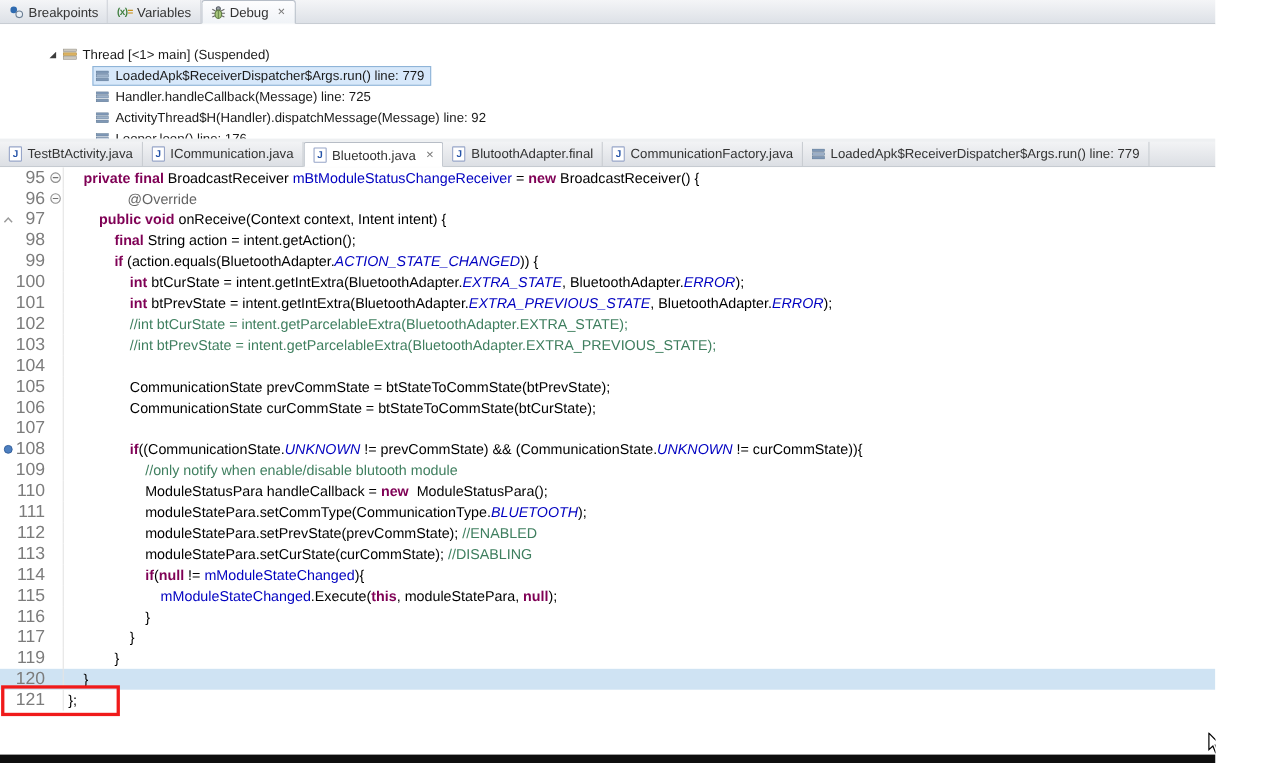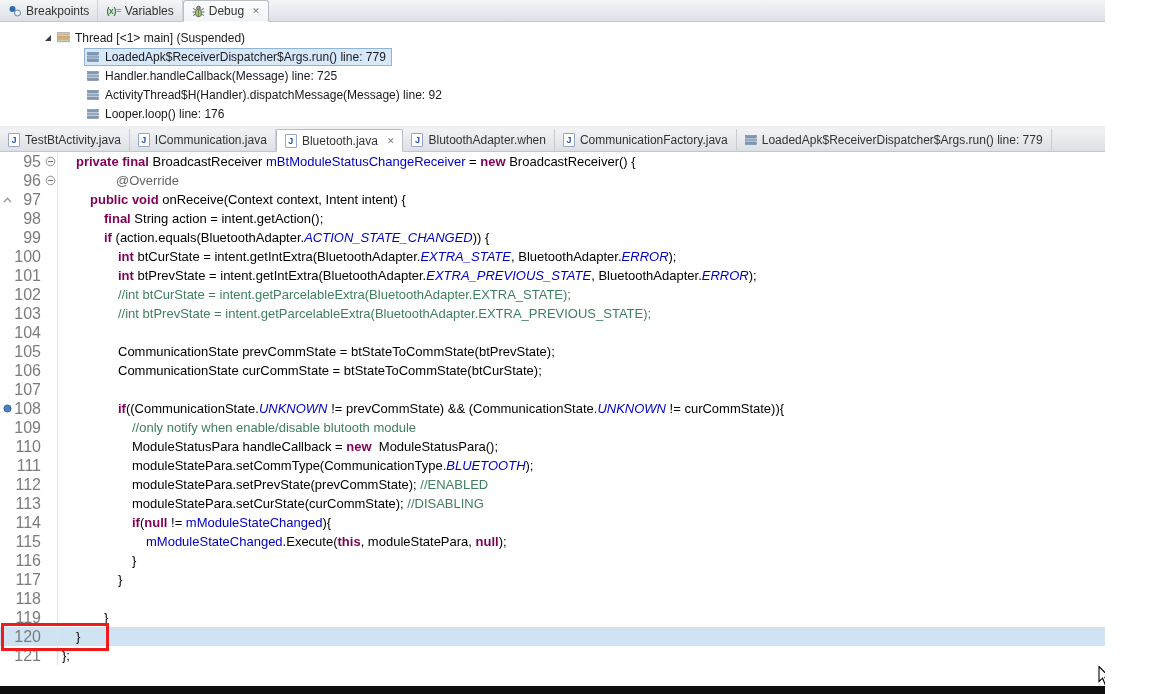--- a/index.html
+++ b/index.html
@@ -9,21 +9,21 @@
   
   .view-tabbar { height:22px; display:flex; align-items:stretch;
     background:linear-gradient(#f4f5f7,#dde1e7); border-bottom:1px solid #c3c8cf; }
   .vtab { position:relative; display:flex; align-items:center; gap:4px; padding:0 8px;
     font-size:12px; color:#333; white-space:nowrap; border-right:1px solid #cfd3d9; cursor:default; }
   .vtab.active { background:linear-gradient(#fdfdfe,#f0f3f7); border:1px solid #b6bdc7;
     border-bottom:1px solid #fbfcfd; margin-bottom:-1px; border-radius:3px 3px 0 0; z-index:2; }
   .close { font-size:9px; color:#7a7a7a; margin-left:4px; cursor:pointer; }
 
   
-  .debug-tree { height:104px; overflow:hidden; background:#fff; font-size:12px; padding-top:6px; }
+  .debug-tree { height:104px; overflow:hidden; background:#fff; font-size:12px; padding-top:18px; }
   .trow { height:19px; display:flex; align-items:center; white-space:nowrap; }
   .thread-row { padding-left:44px; gap:5px; }
   .frame-row { padding-left:84px; }
   .rowc { display:inline-flex; align-items:center; gap:6px; height:18px;
     padding:0 5px 0 2px; border:1px solid transparent; }
   .rowc.sel { background:var(--selection-bg); border:1px solid #8fb4d8; }
   .treelabel { color:#1a1a1a; }
 
   .sash { height:3px; background:#eef0f2; }
 
@@ -201,21 +201,21 @@
         <span class="icon">
           <span class="jfile">J</span>
         </span>
         <span class="tablabel">Bluetooth.java</span>
         <span class="close">✕</span>
       </div>
       <div class="etab">
         <span class="icon">
           <span class="jfile">J</span>
         </span>
-        <span class="tablabel">BlutoothAdapter.when</span>
+        <span class="tablabel">BlutoothAdapter.final</span>
       </div>
       <div class="etab">
         <span class="icon">
           <span class="jfile">J</span>
         </span>
         <span class="tablabel">CommunicationFactory.java</span>
       </div>
       <div class="etab">
         <span class="icon">
           <svg width="12" height="10" viewBox="0 0 12 10">
@@ -254,21 +254,20 @@
             </svg></span></span><span class="lnum">108</span><span class="fold"></span><span class="codetext" style="padding-left: 60px;"><span class="seg-kw">if</span><span class="seg-plain">((CommunicationState.</span><span class="seg-static">UNKNOWN</span><span class="seg-plain"> != prevCommState) &amp;&amp; (CommunicationState.</span><span class="seg-static">UNKNOWN</span><span class="seg-plain"> != curCommState)){</span></span></div>
       <div class="cline"><span class="ruler"></span><span class="lnum">109</span><span class="fold"></span><span class="codetext" style="padding-left: 74px;"><span class="seg-comment">//only notify when enable/disable blutooth module</span></span></div>
       <div class="cline"><span class="ruler"></span><span class="lnum">110</span><span class="fold"></span><span class="codetext" style="padding-left: 74px;"><span class="seg-plain">ModuleStatusPara handleCallback = </span><span class="seg-kw">new</span><span class="seg-plain">  ModuleStatusPara();</span></span></div>
       <div class="cline"><span class="ruler"></span><span class="lnum">111</span><span class="fold"></span><span class="codetext" style="padding-left: 74px;"><span class="seg-plain">moduleStatePara.setCommType(CommunicationType.</span><span class="seg-static">BLUETOOTH</span><span class="seg-plain">);</span></span></div>
       <div class="cline"><span class="ruler"></span><span class="lnum">112</span><span class="fold"></span><span class="codetext" style="padding-left: 74px;"><span class="seg-plain">moduleStatePara.setPrevState(prevCommState); </span><span class="seg-comment">//ENABLED</span></span></div>
       <div class="cline"><span class="ruler"></span><span class="lnum">113</span><span class="fold"></span><span class="codetext" style="padding-left: 74px;"><span class="seg-plain">moduleStatePara.setCurState(curCommState); </span><span class="seg-comment">//DISABLING</span></span></div>
       <div class="cline"><span class="ruler"></span><span class="lnum">114</span><span class="fold"></span><span class="codetext" style="padding-left: 74px;"><span class="seg-kw">if</span><span class="seg-plain">(</span><span class="seg-kw">null</span><span class="seg-plain"> != </span><span class="seg-field">mModuleStateChanged</span><span class="seg-plain">){</span></span></div>
       <div class="cline"><span class="ruler"></span><span class="lnum">115</span><span class="fold"></span><span class="codetext" style="padding-left: 88px;"><span class="seg-field">mModuleStateChanged</span><span class="seg-plain">.Execute(</span><span class="seg-kw">this</span><span class="seg-plain">, moduleStatePara, </span><span class="seg-kw">null</span><span class="seg-plain">);</span></span></div>
       <div class="cline"><span class="ruler"></span><span class="lnum">116</span><span class="fold"></span><span class="codetext" style="padding-left: 74px;"><span class="seg-plain">}</span></span></div>
       <div class="cline"><span class="ruler"></span><span class="lnum">117</span><span class="fold"></span><span class="codetext" style="padding-left: 60px;"><span class="seg-plain">}</span></span></div>
-      <div class="cline"><span class="ruler"></span><span class="lnum">118</span><span class="fold"></span><span class="codetext" style="padding-left: 4px;"></span></div>
       <div class="cline"><span class="ruler"></span><span class="lnum">119</span><span class="fold"></span><span class="codetext" style="padding-left: 46px;"><span class="seg-plain">}</span></span></div>
       <div class="cline current"><span class="ruler"></span><span class="lnum">120</span><span class="fold"></span><span class="codetext" style="padding-left: 18px;"><span class="seg-plain">}</span></span></div>
       <div class="cline"><span class="ruler"></span><span class="lnum">121</span><span class="fold"></span><span class="codetext" style="padding-left: 4px;"><span class="seg-plain">};</span></span></div>
     </div>
   <div class="red-annotation"></div>
   <div class="taskbar-strip"></div>
   <div class="mouse-cursor">
     <svg width="13" height="20" viewBox="0 0 13 20">
         <polygon points="1,0.5 1,15.5 4.6,12.2 7.1,18.3 9.4,17.3 6.9,11.3 11.6,11.3" fill="#ffffff" stroke="#000000" stroke-width="1.1"></polygon>
       </svg>

